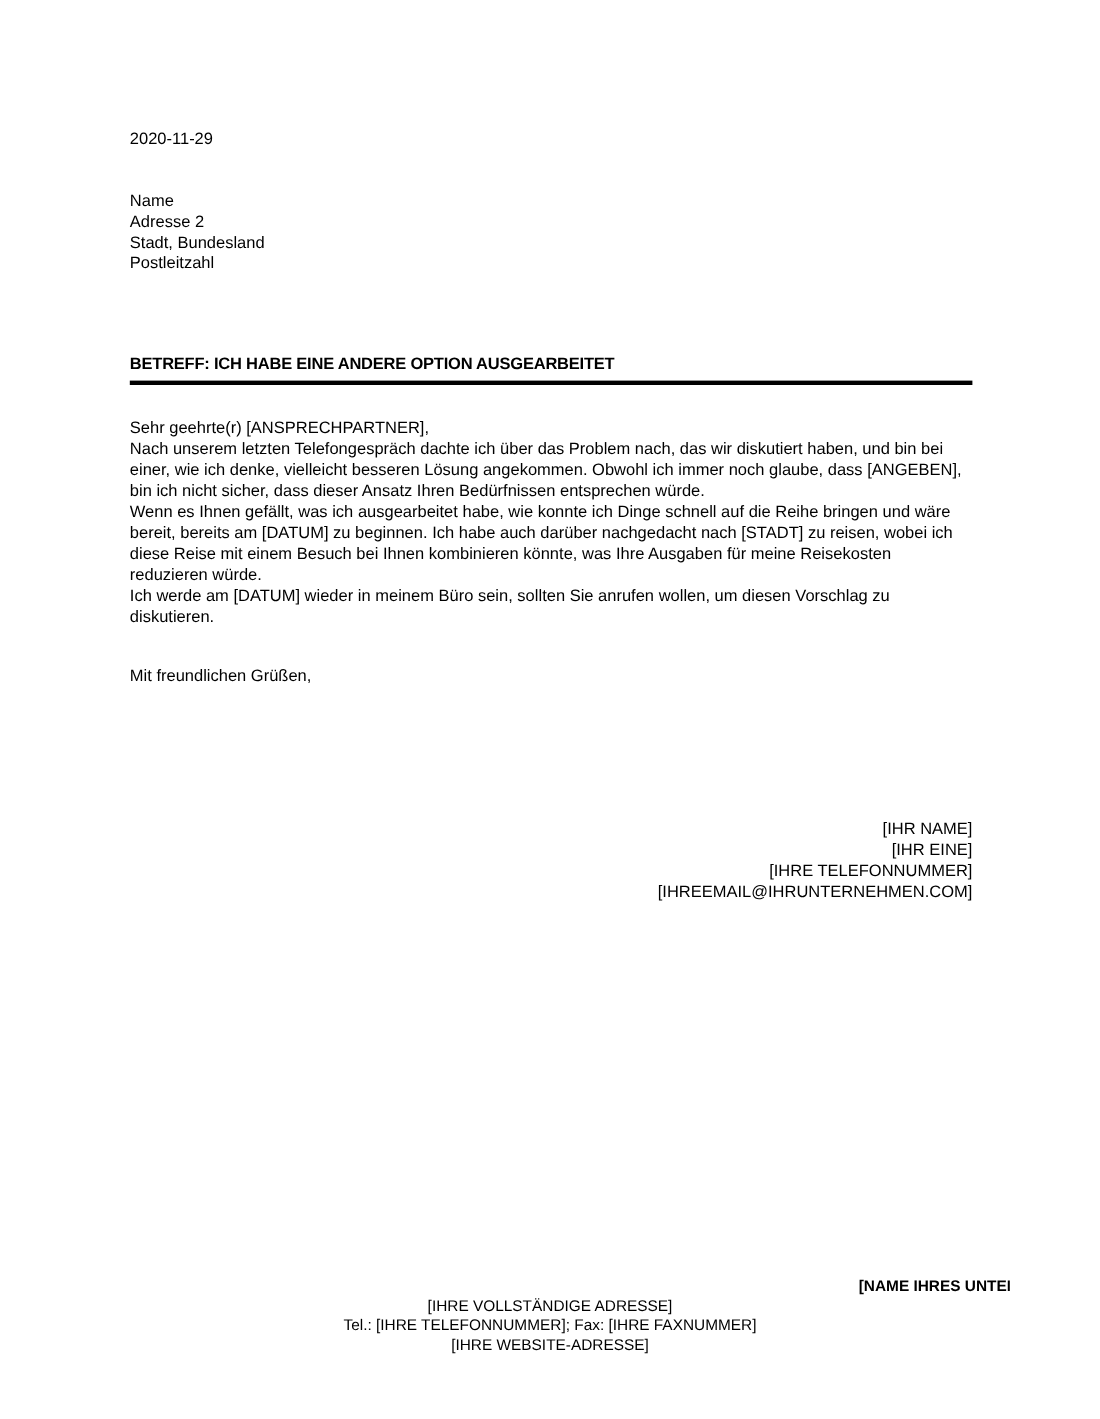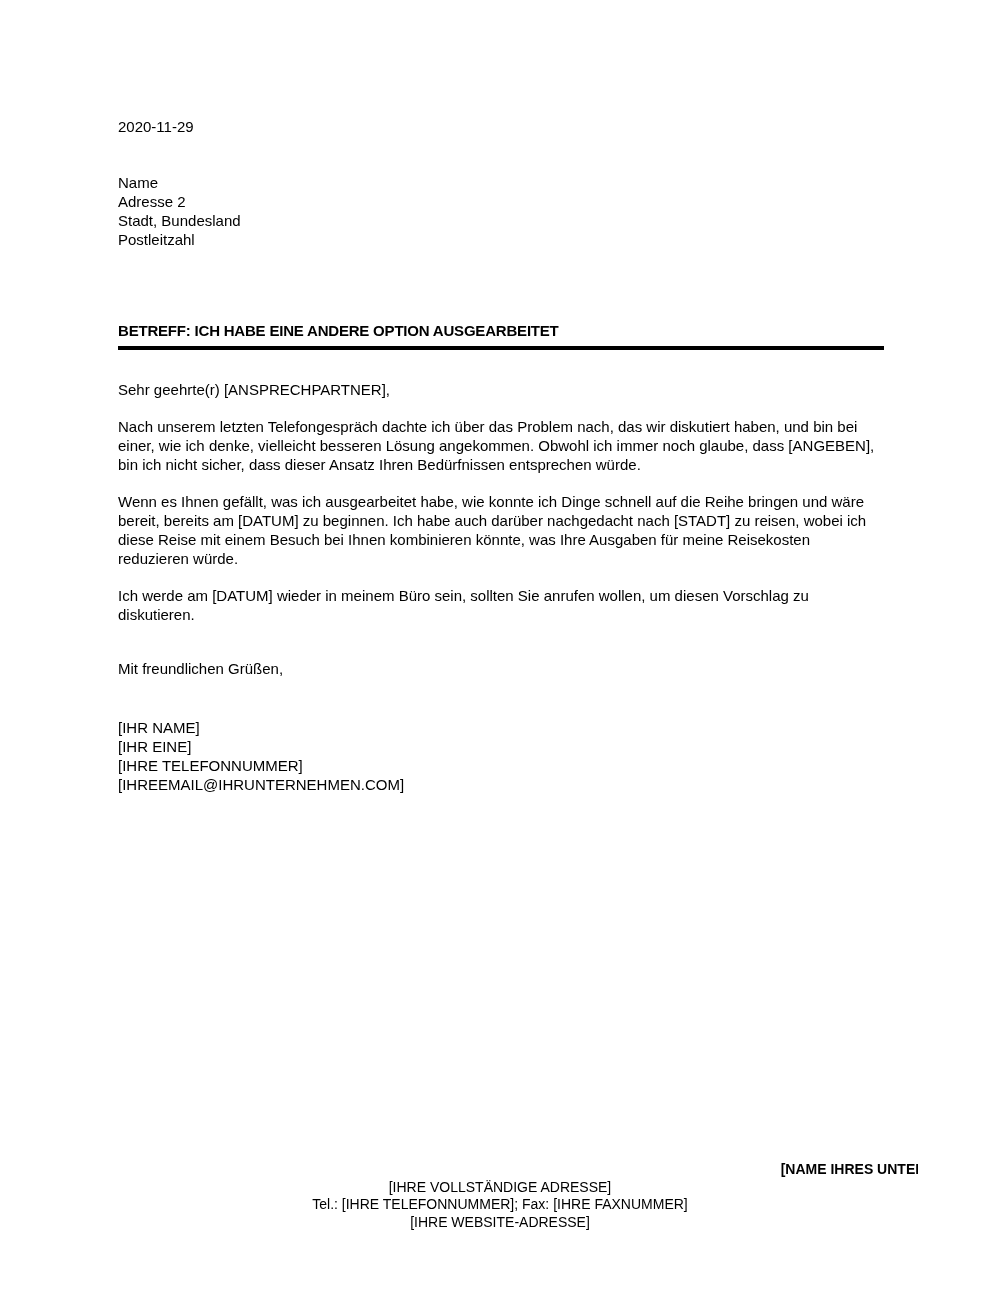--- a/index.html
+++ b/index.html
@@ -39,27 +39,27 @@
   .rule {
     height: 4px;
     background: #000000;
     margin-top: 6px;
     width: 100%;
   }
   .salutation {
     margin-top: 30px;
   }
   .para {
-    margin-top: 18px;
   }
   .closing {
     margin-top: 35px;
   }
   .signature {
-    margin-top: 40px;
+    margin-top: 120px;
+    text-align: right;
   }
   .footer {
     position: absolute;
     left: 0;
     width: 1000px;
     top: 1161px;
     text-align: center;
     font-size: 14px;
     line-height: 17.5px;
   }

